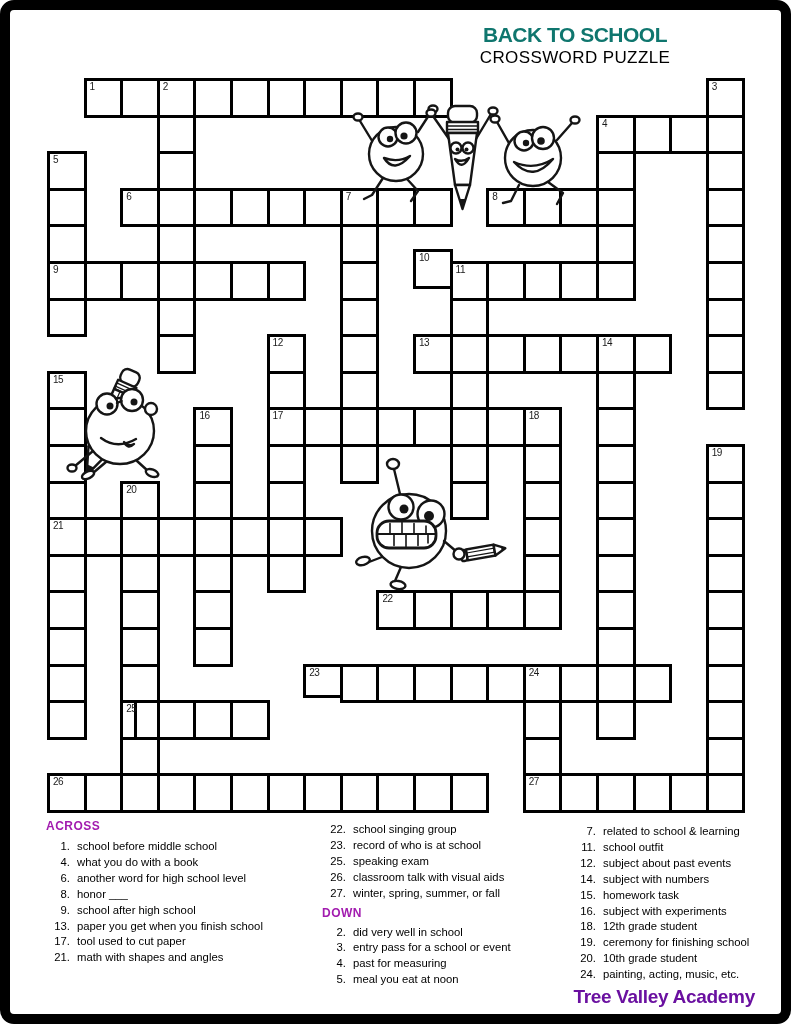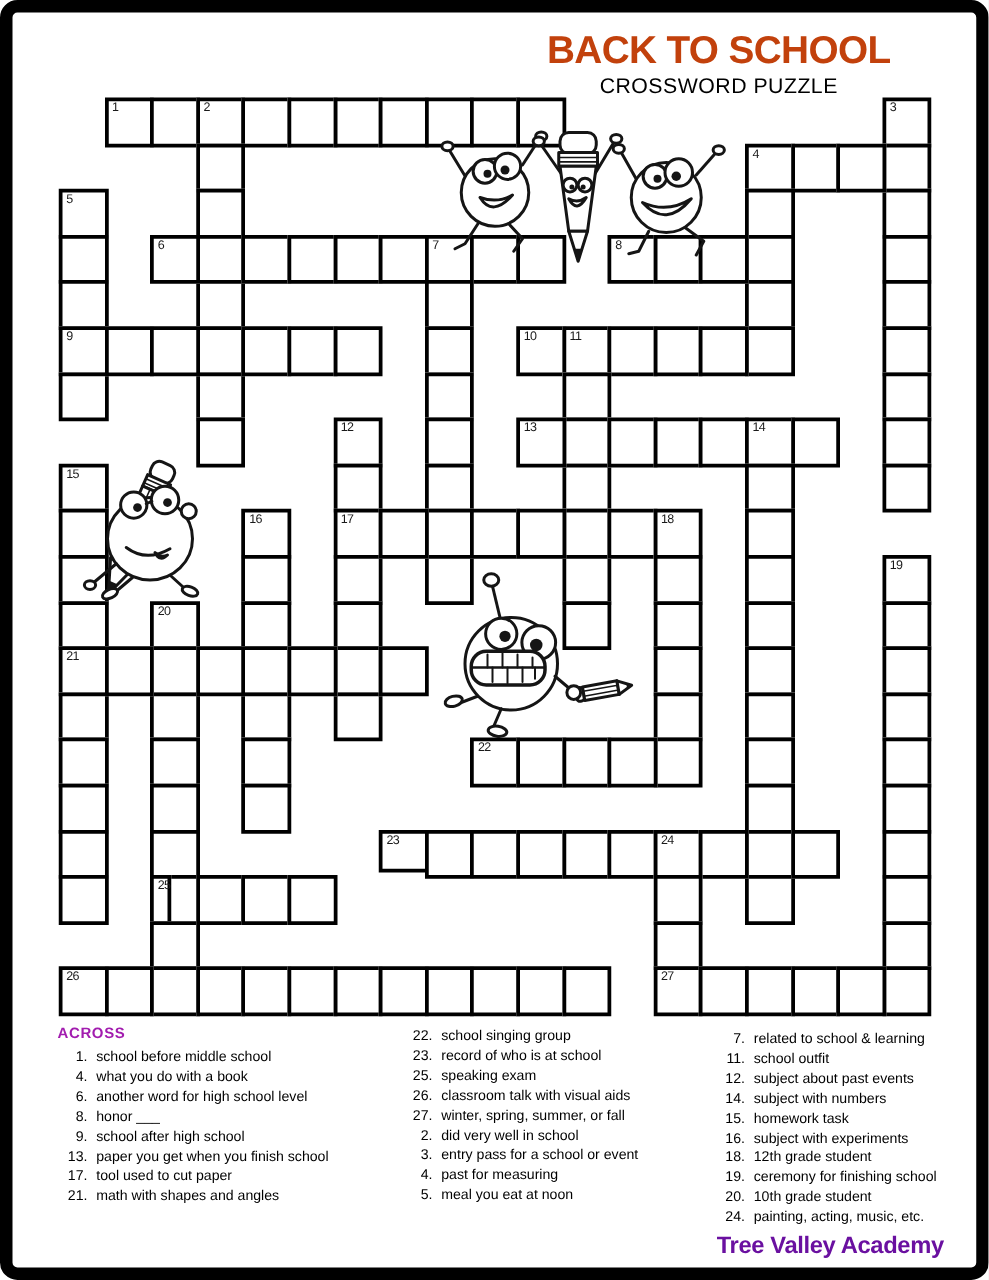--- a/index.html
+++ b/index.html
@@ -8,22 +8,22 @@
     background:#ffffff; overflow:hidden;
     font-family:"Liberation Sans", sans-serif; color:#111;
   }
   .page-border {
     position:absolute; inset:0; border:10px solid #000; border-radius:14px;
     pointer-events:none; z-index:9;
   }
   
   .titlebox { position:absolute; left:432px; top:24px; width:286px; text-align:center; z-index:2; }
   .title {
-    font-size:31px; font-weight:900; letter-spacing:-0.5px; line-height:1.05;
-    color:#c2410c; white-space:nowrap;
+    font-size:21px; font-weight:900; letter-spacing:-0.5px; line-height:1.05;
+    color:#0f766e; white-space:nowrap;
   }
   .subtitle { font-size:17px; font-weight:400; letter-spacing:0.4px; margin-top:2px; color:#000; }
   
   .grid { position:absolute; z-index:1; }
   .cell {
     position:absolute; box-sizing:border-box; background:#fff;
     border:3px solid #000;
   }
   .cellnum {
     position:absolute; top:0px; left:3px; font-size:10px; line-height:12px;
@@ -132,21 +132,21 @@
       <div class="cell" style="left: 439.2px; top: 109.8px; width: 39.6px; height: 39.6px;">
         <span class="cellnum">8</span>
       </div>
       <div class="cell" style="left: 475.8px; top: 109.8px; width: 39.6px; height: 39.6px;"></div>
       <div class="cell" style="left: 512.4px; top: 109.8px; width: 39.6px; height: 39.6px;"></div>
       <div class="cell" style="left: 36.6px; top: 183px; width: 39.6px; height: 39.6px;"></div>
       <div class="cell" style="left: 73.2px; top: 183px; width: 39.6px; height: 39.6px;"></div>
       <div class="cell" style="left: 146.4px; top: 183px; width: 39.6px; height: 39.6px;"></div>
       <div class="cell" style="left: 183px; top: 183px; width: 39.6px; height: 39.6px;"></div>
       <div class="cell" style="left: 219.6px; top: 183px; width: 39.6px; height: 39.6px;"></div>
-      <div class="cell" style="left: 366px; top: 183px; width: 39.6px; height: 39.6px;">
+      <div class="cell" style="left: 366px; top: 171px; width: 39.6px; height: 39.6px;">
         <span class="cellnum">10</span>
       </div>
       <div class="cell" style="left: 402.6px; top: 183px; width: 39.6px; height: 39.6px;">
         <span class="cellnum">11</span>
       </div>
       <div class="cell" style="left: 439.2px; top: 183px; width: 39.6px; height: 39.6px;"></div>
       <div class="cell" style="left: 475.8px; top: 183px; width: 39.6px; height: 39.6px;"></div>
       <div class="cell" style="left: 512.4px; top: 183px; width: 39.6px; height: 39.6px;"></div>
       <div class="cell" style="left: 402.6px; top: 219.6px; width: 39.6px; height: 39.6px;"></div>
       <div class="cell" style="left: 402.6px; top: 256.2px; width: 39.6px; height: 39.6px;"></div>
@@ -454,20 +454,21 @@
         </div>
         <div class="clue">
           <span class="cnum">26.</span>
           <span class="ctext">classroom talk with visual aids</span>
         </div>
         <div class="clue">
           <span class="cnum">27.</span>
           <span class="ctext">winter, spring, summer, or fall</span>
         </div>
       </div>
+    <h2 class="down-head">DOWN</h2>
     <div id="col2b">
         <div class="clue">
           <span class="cnum">2.</span>
           <span class="ctext">did very well in school</span>
         </div>
         <div class="clue">
           <span class="cnum">3.</span>
           <span class="ctext">entry pass for a school or event</span>
         </div>
         <div class="clue">

